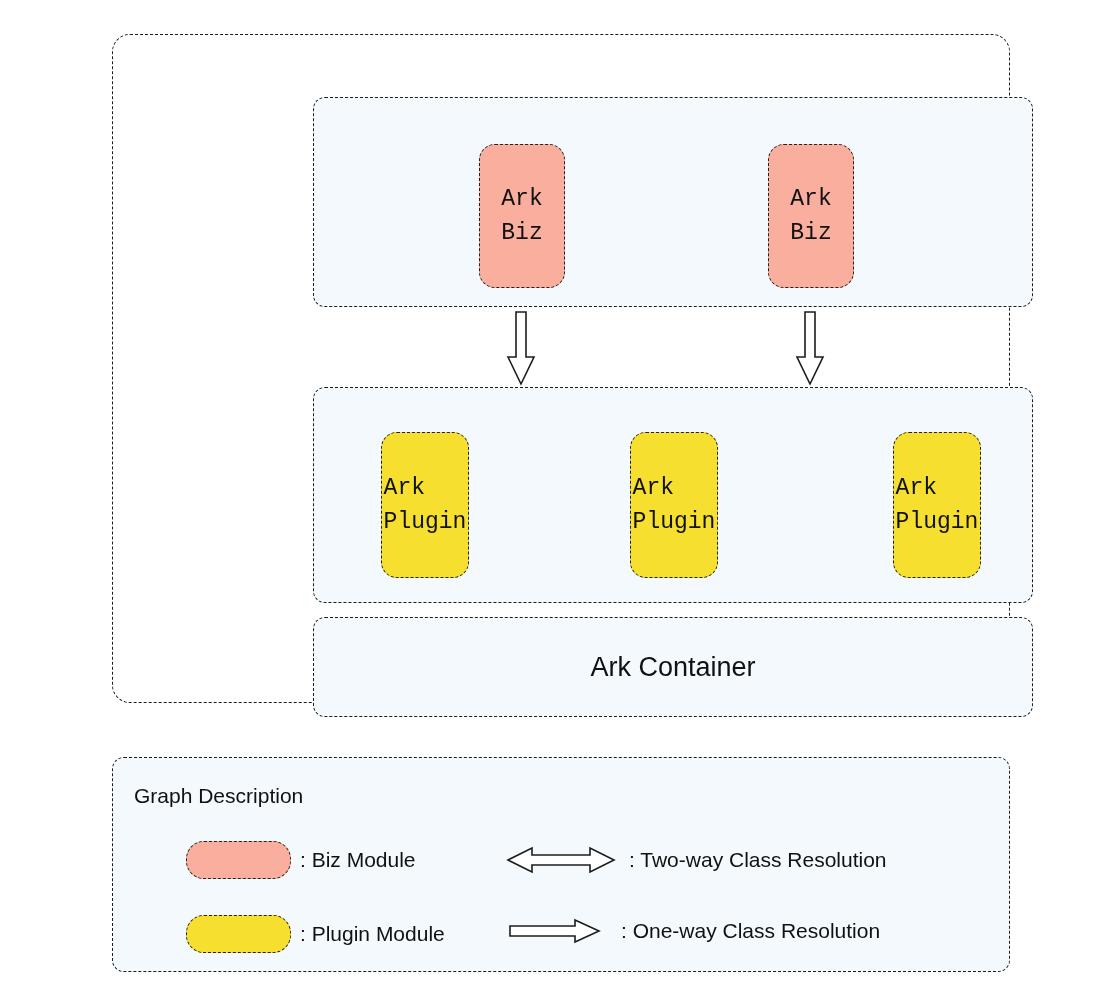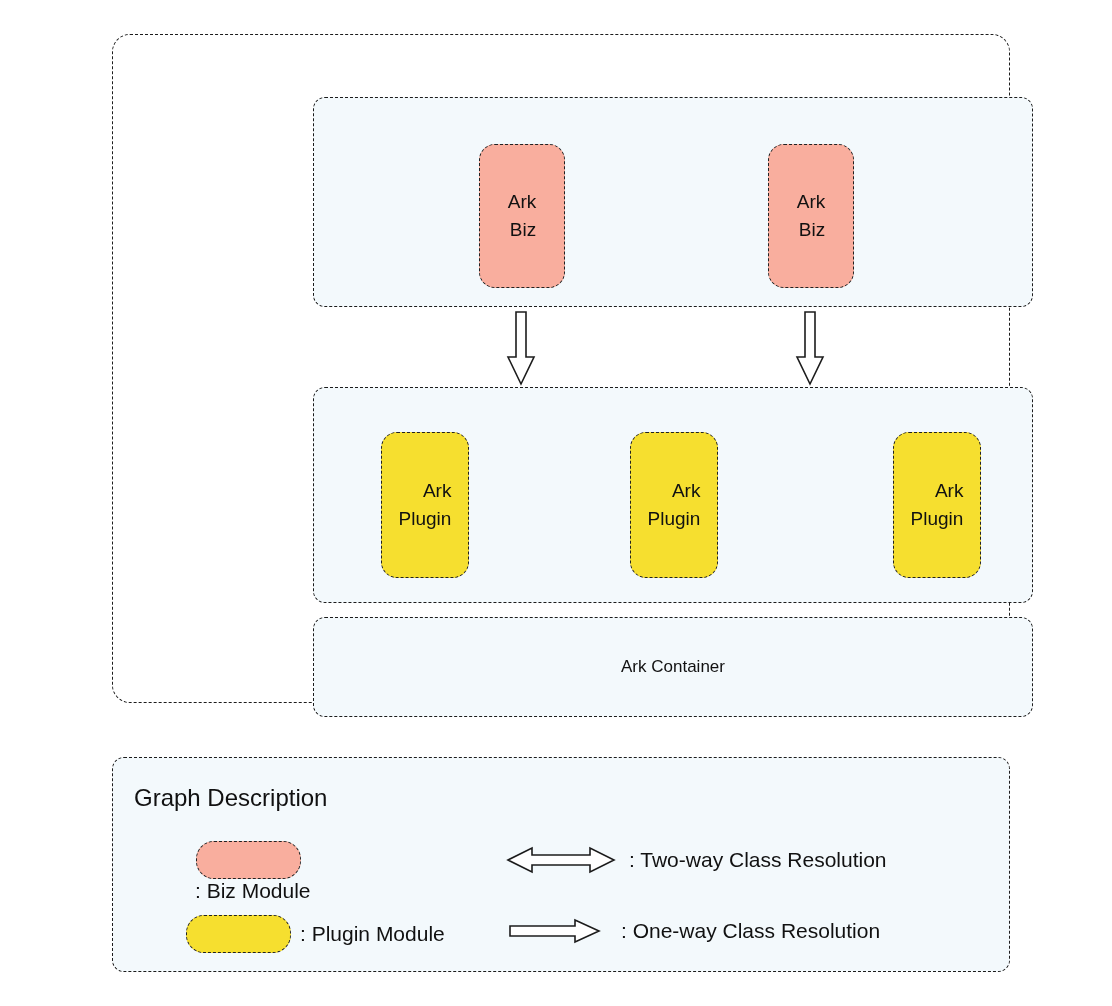--- a/index.html
+++ b/index.html
@@ -30,32 +30,33 @@
     background: #f3f9fc;
     border: 1.6px dashed #1c1c1c;
     border-radius: 12px;
   }
   .panel-biz    { left: 200px; top: 62px;  width: 720px; height: 210px; }
   .panel-plugin { left: 200px; top: 352px; width: 720px; height: 216px; }
   .panel-container {
     left: 200px; top: 582px; width: 720px; height: 100px;
     display: flex; align-items: center; justify-content: center;
   }
-  .container-label { font-size: 17px; }
+  .container-label { font-size: 27px; }
   .module {
     position: absolute;
     border: 1.6px dashed #222222;
     border-radius: 16px;
     display: flex; align-items: center; justify-content: center;
   }
   .module .lbl {
     white-space: pre-line;
-    text-align: right;
-    font-size: 19px;
+    text-align: left;
+    font-size: 23px;
     line-height: 1.5;
+    font-family: Liberation Mono, monospace;
   }
   .module-biz { width: 86px; height: 144px; top: 46px; background: #f9ae9e; }
   .module-biz.b0 { left: 165px; }
   .module-biz.b1 { left: 454px; }
   .module-plugin { width: 88px; height: 146px; top: 44px; background: #f6df2f; }
   .module-plugin.p0 { left: 67px; }
   .module-plugin.p1 { left: 316px; }
   .module-plugin.p2 { left: 579px; }
   .arrow { position: absolute; line-height: 0; }
   .down-arrow-1 { left: 389px; top: 276px; }
@@ -66,25 +67,25 @@
     position: absolute;
     left: 112px; top: 757px;
     width: 898px; height: 215px;
     background: #f3f9fc;
     border: 1.6px dashed #1c1c1c;
     border-radius: 12px;
   }
   .legend-title {
     position: absolute;
     left: 21px; top: 26px;
-    font-size: 24px;
+    font-size: 21px;
     text-align: center;
   }
   .legend-row { position: absolute; display: flex; align-items: center; }
-  .row-biz        { left: 73px;  top: 83px; flex-direction: column;  }
+  .row-biz        { left: 73px;  top: 83px;  }
   .row-twoway     { left: 393px; top: 87px;  }
   .row-plugin     { left: 73px;  top: 157px; }
   .row-oneway     { left: 385px; top: 160px; }
   .swatch {
     width: 105px; height: 38px;
     border: 1.6px dashed #222222;
     border-radius: 18px;
     flex: 0 0 auto;
   }
   .swatch-biz    { background: #f9ae9e; }

